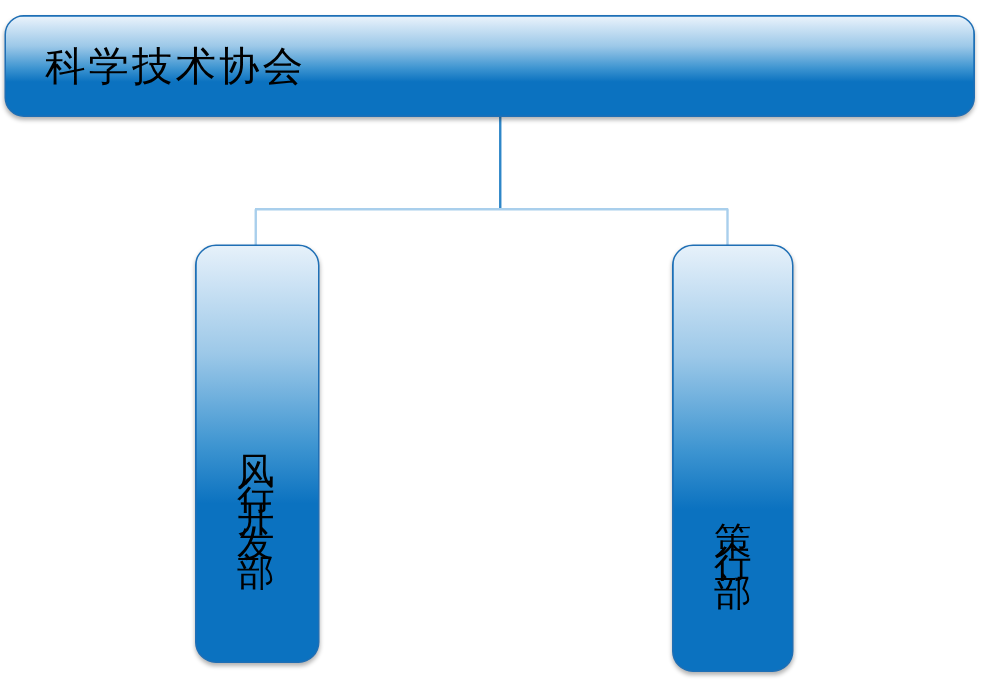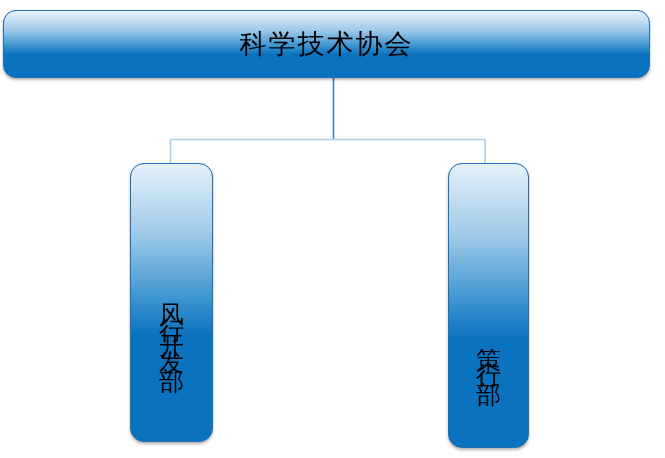--- a/index.html
+++ b/index.html
@@ -40,21 +40,21 @@
         to bottom,
         #e6f1fa 0%,
         #cfe4f5 8%,
         #9cc8e8 26%,
         #3e95d1 48%,
         #0b72c0 62%,
         #0b72c0 100%);
     box-shadow: 0 2px 3px rgba(0, 0, 0, 0.30);
     display: flex;
     align-items: center;
-    justify-content: center;
+    padding-left: 26px;
   }
 
   
   #node-root {
     left: 3px;
     top: 10px;
     width: 647px;
     height: 68px;
     background-image: linear-gradient(
         to bottom,

